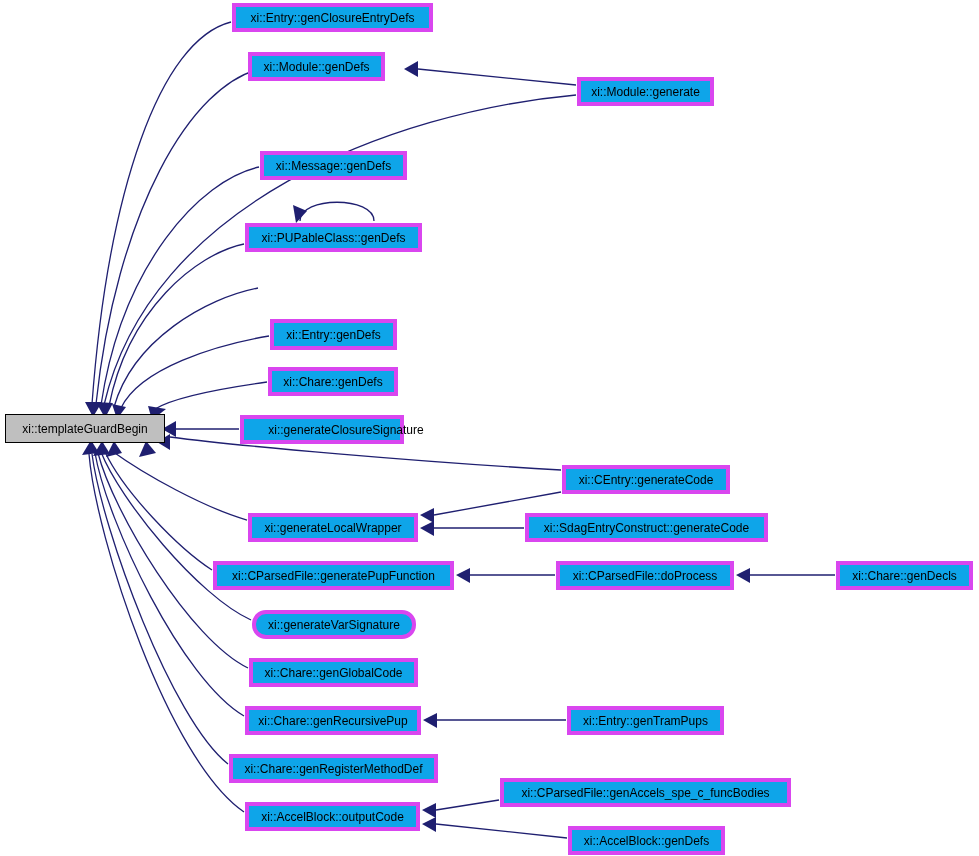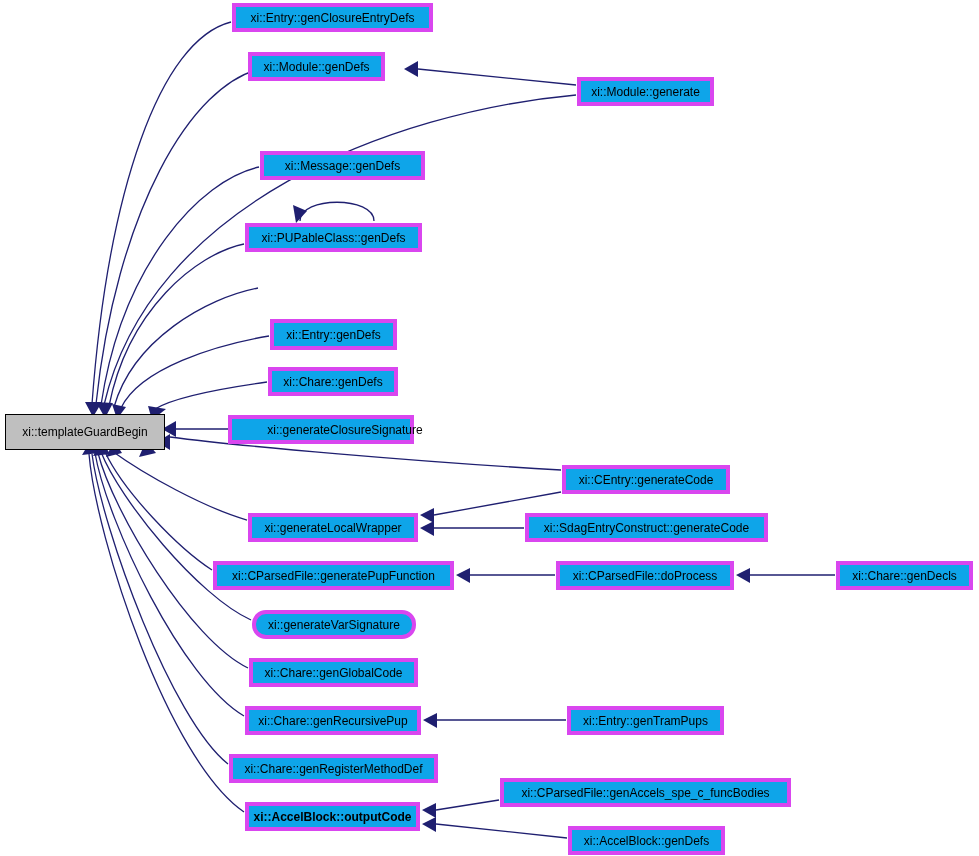--- a/index.html
+++ b/index.html
@@ -135,45 +135,45 @@
     </g>
 
     <g fill="none" stroke="#1f1f70" stroke-width="1.3">
       <path d="M300,221 C300,196 374,196 374,221"></path>
     </g>
     <g fill="#1f1f70" stroke="none">
       <polygon points="293,205 307,211 296,223"></polygon>
     </g>
   </svg>
 
-  <div class="gnode focus" style="left:5px;  top:414px; width:160px; height:36px;">
+  <div class="gnode focus" style="left:5px;  top:414px; width:160px; height:29px;">
       <span class="lbl">xi::templateGuardBegin</span>
     </div>
   <div class="gnode" style="left:232px; top:3px;   width:201px; height:29px;">
       <span class="lbl">xi::Entry::genClosureEntryDefs</span>
     </div>
   <div class="gnode" style="left:248px; top:52px;  width:137px; height:29px;">
       <span class="lbl">xi::Module::genDefs</span>
     </div>
   <div class="gnode" style="left:577px; top:77px;  width:137px; height:29px;">
       <span class="lbl">xi::Module::generate</span>
     </div>
-  <div class="gnode" style="left:260px; top:151px; width:165px; height:29px;">
+  <div class="gnode" style="left:260px; top:151px; width:147px; height:29px;">
       <span class="lbl">xi::Message::genDefs</span>
     </div>
   <div class="gnode" style="left:245px; top:223px; width:177px; height:29px;">
       <span class="lbl">xi::PUPableClass::genDefs</span>
     </div>
   <div class="gnode" style="left:270px; top:319px; width:127px; height:31px;">
       <span class="lbl">xi::Entry::genDefs</span>
     </div>
   <div class="gnode" style="left:268px; top:367px; width:130px; height:29px;">
       <span class="lbl">xi::Chare::genDefs</span>
     </div>
-  <div class="gnode" style="left:228px; top:415px; width:186px; height:29px;padding-left:48px;">
+  <div class="gnode" style="left:240px; top:415px; width:164px; height:29px;padding-left:48px;">
       <span class="lbl">xi::generateClosureSignature</span>
     </div>
   <div class="gnode" style="left:562px; top:465px; width:168px; height:29px;">
       <span class="lbl">xi::CEntry::generateCode</span>
     </div>
   <div class="gnode" style="left:248px; top:513px; width:170px; height:29px;">
       <span class="lbl">xi::generateLocalWrapper</span>
     </div>
   <div class="gnode" style="left:525px; top:513px; width:243px; height:29px;">
       <span class="lbl">xi::SdagEntryConstruct::generateCode</span>
@@ -195,21 +195,21 @@
     </div>
   <div class="gnode" style="left:245px; top:706px; width:176px; height:29px;">
       <span class="lbl">xi::Chare::genRecursivePup</span>
     </div>
   <div class="gnode" style="left:567px; top:706px; width:157px; height:29px;">
       <span class="lbl">xi::Entry::genTramPups</span>
     </div>
   <div class="gnode" style="left:229px; top:754px; width:209px; height:29px;">
       <span class="lbl">xi::Chare::genRegisterMethodDef</span>
     </div>
-  <div class="gnode" style="left:245px; top:802px; width:175px; height:29px;font-weight:bold;">
+  <div class="gnode" style="left:245px; top:802px; width:175px; height:29px;">
       <span class="lbl">xi::AccelBlock::outputCode</span>
     </div>
   <div class="gnode" style="left:500px; top:778px; width:291px; height:29px;">
       <span class="lbl">xi::CParsedFile::genAccels_spe_c_funcBodies</span>
     </div>
   <div class="gnode" style="left:568px; top:826px; width:157px; height:29px;">
       <span class="lbl">xi::AccelBlock::genDefs</span>
     </div>
 
 </div>

